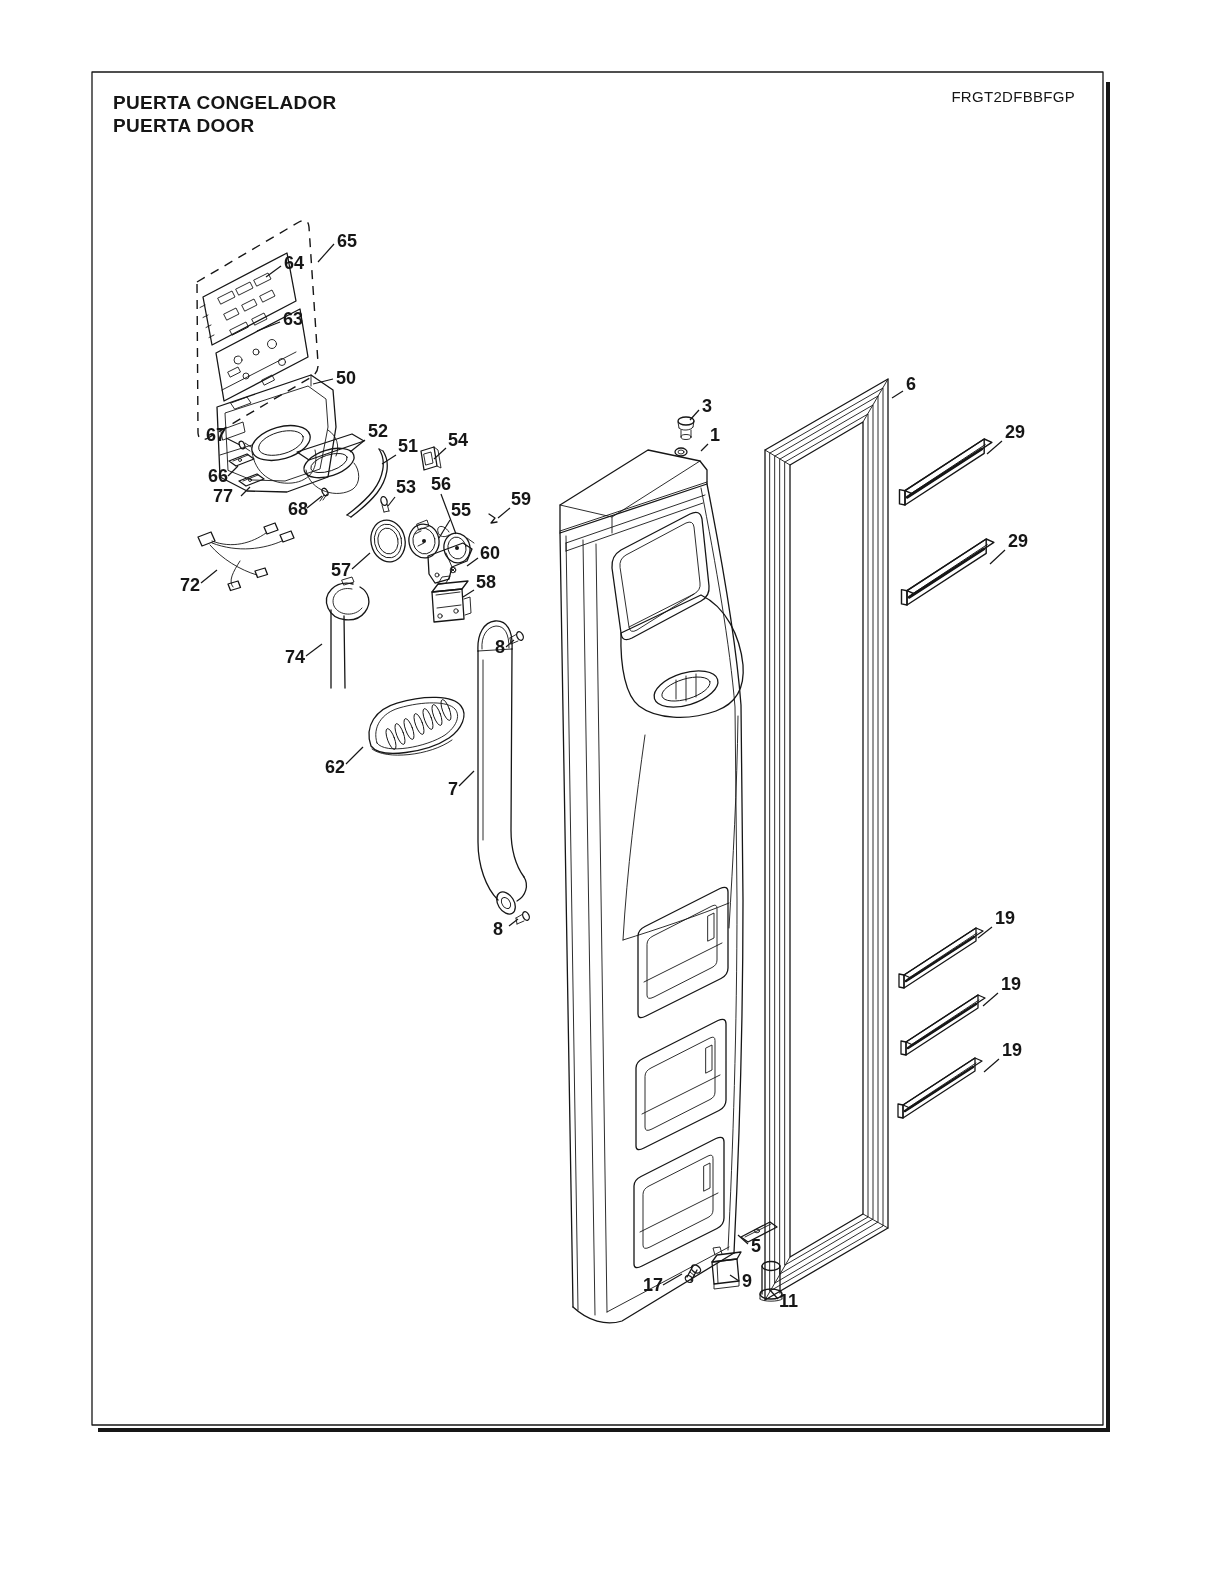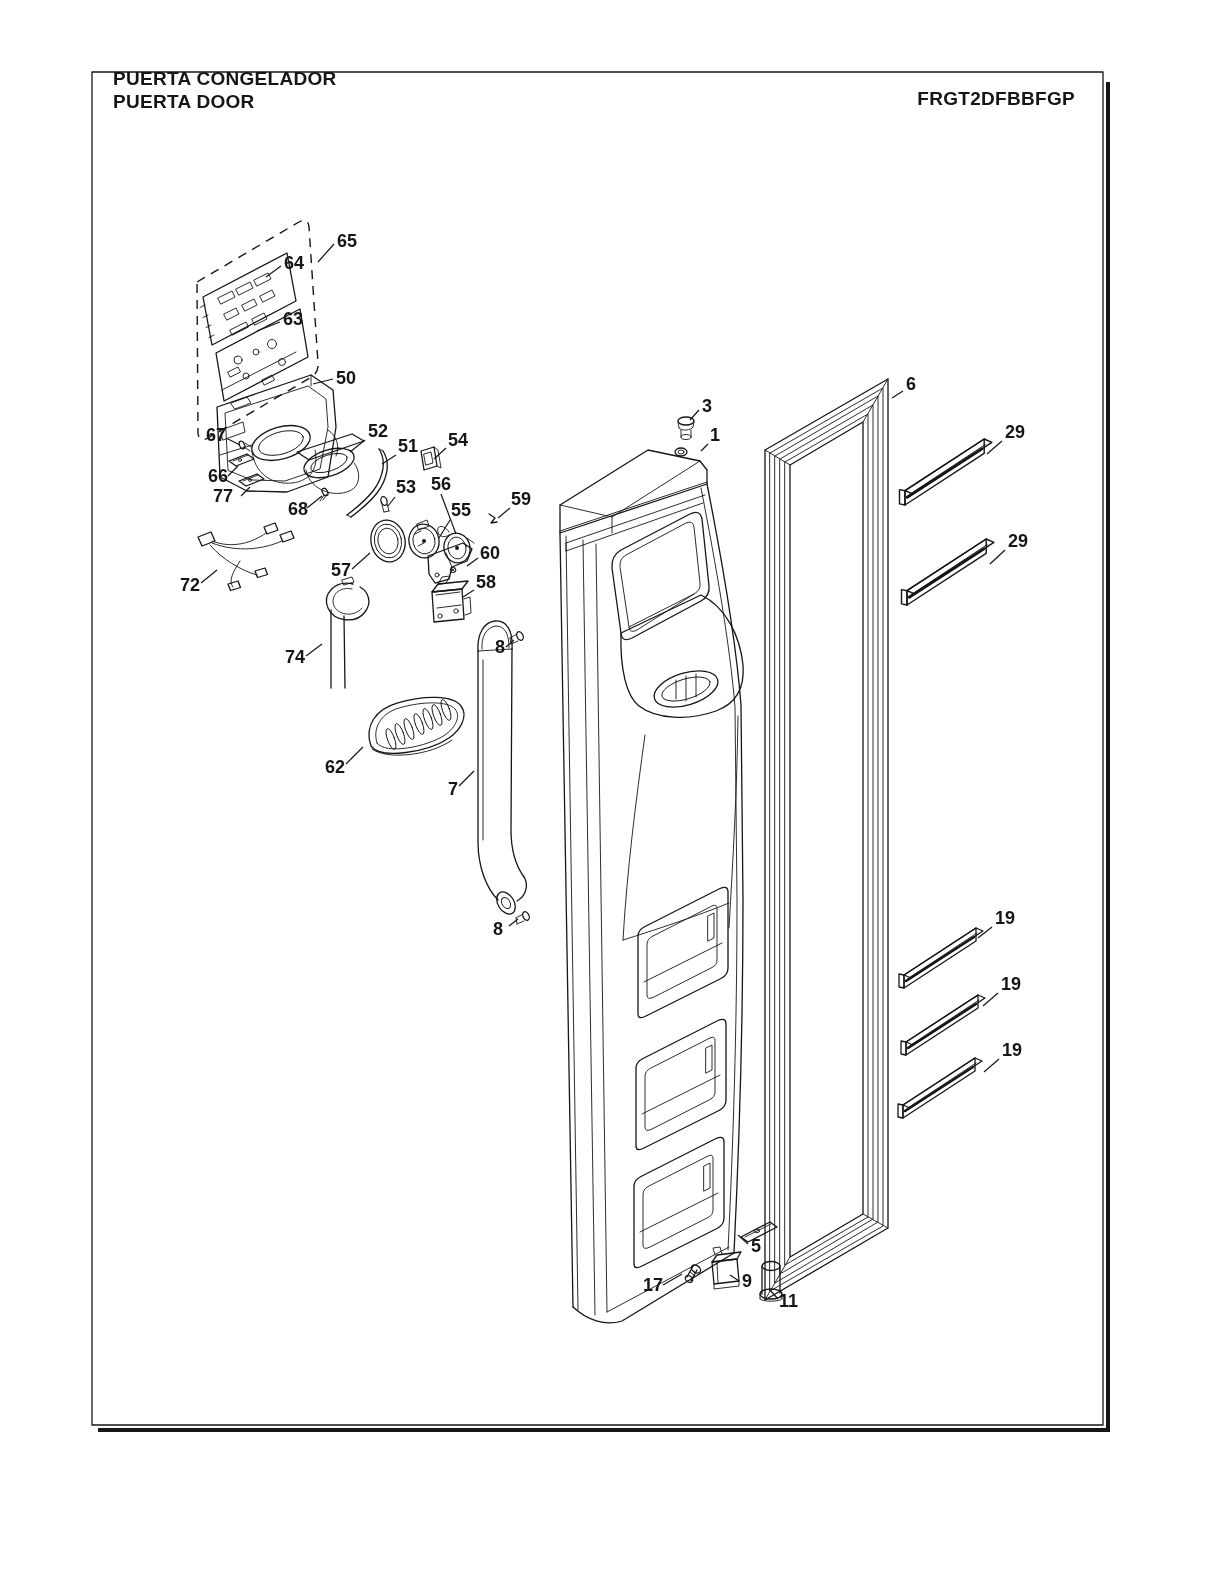--- a/index.html
+++ b/index.html
@@ -1,21 +1,21 @@
 <!DOCTYPE html>
 <html><head>
 <meta charset="utf-8">
 <style>
   html,body{margin:0;padding:0;background:#ffffff;}
   .page{position:relative;width:1214px;height:1571px;background:#ffffff;overflow:hidden;
         font-family:"Liberation Sans",sans-serif;}
   .art{position:absolute;left:0;top:0;width:1214px;height:1571px;}
-  .title-block{position:absolute;left:113px;top:67px;font-size:19px;font-weight:700;
+  .title-block{position:absolute;left:113px;top:91px;font-size:19px;font-weight:700;
                line-height:23px;color:#161616;letter-spacing:0.3px;white-space:nowrap;}
-  .model-number{position:absolute;top:88px;right:139px;font-size:19px;font-weight:700;
+  .model-number{position:absolute;top:88px;right:139px;font-size:15px;font-weight:400;
                 color:#161616;letter-spacing:0.3px;white-space:nowrap;}
   .callout{font-family:"Liberation Sans",sans-serif;font-size:18px;font-weight:700;fill:#161616;}
   .leader{stroke:#161616;stroke-width:1.2;fill:none;}
   svg .ln{fill:none;stroke:#161616;stroke-width:1.3;stroke-linejoin:round;stroke-linecap:round;}
   svg .thin{fill:none;stroke:#161616;stroke-width:0.9;stroke-linejoin:round;stroke-linecap:round;}
   svg .thick{fill:none;stroke:#161616;stroke-width:2.6;stroke-linecap:round;}
   svg .dash{fill:none;stroke:#161616;stroke-width:1.4;stroke-dasharray:9 7;stroke-linejoin:round;}
   svg .solidfill{fill:#161616;stroke:none;}
 </style>
 </head>

